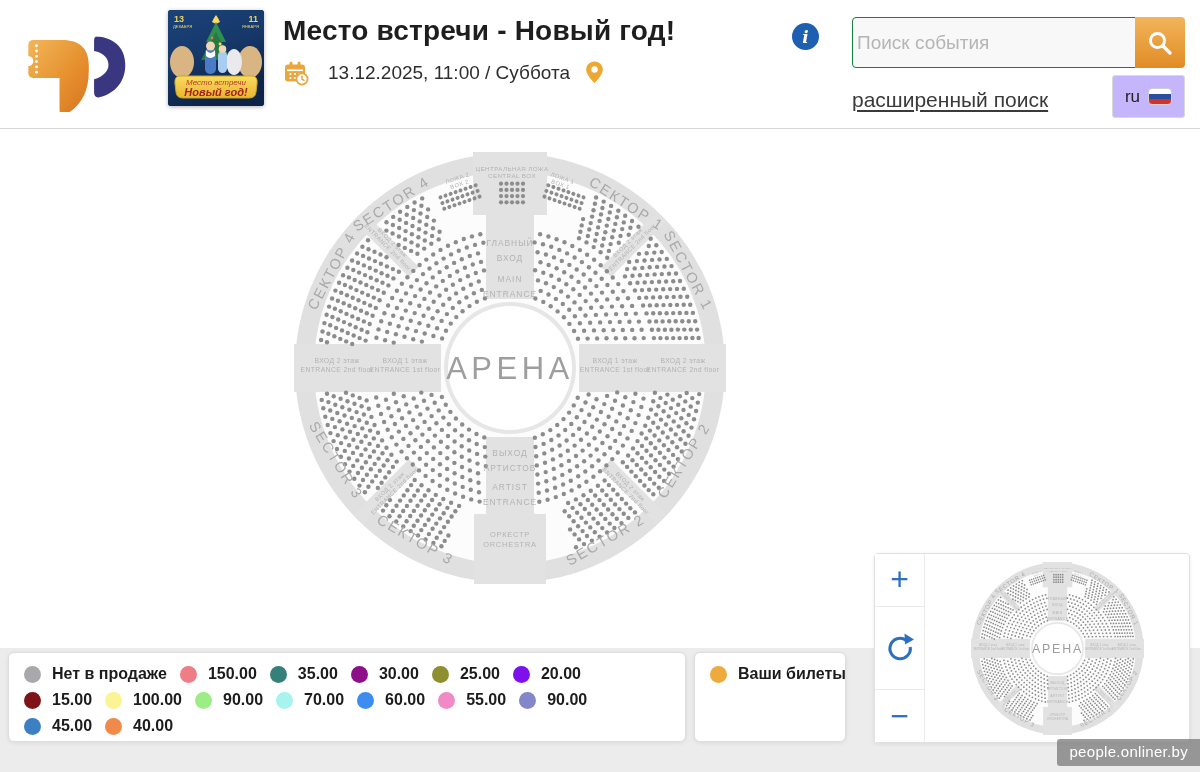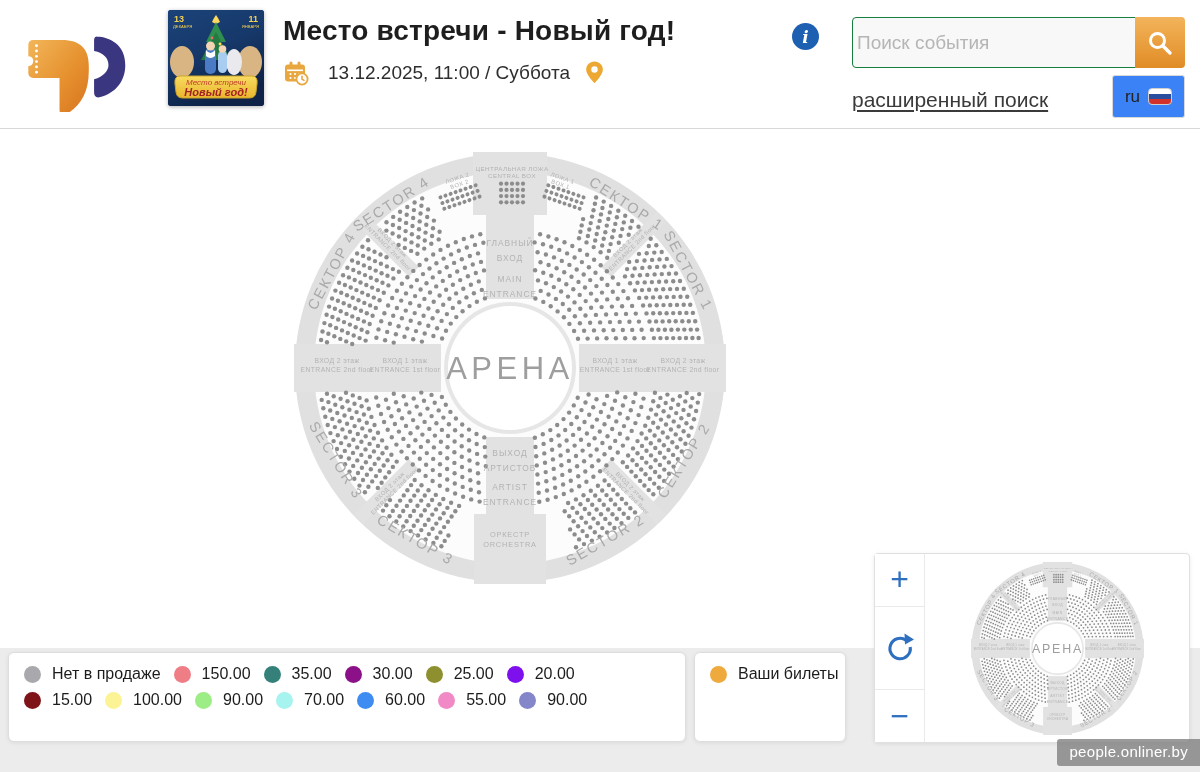--- a/index.html
+++ b/index.html
@@ -41,41 +41,41 @@
     position:absolute;left:1135px;top:17px;width:50px;height:51px;border:none;cursor:pointer;
     background:linear-gradient(180deg,#f3b45b 0%,#e08c25 100%);
     border-radius:0 4px 4px 0;display:flex;align-items:center;justify-content:center;
   }
   .adv-link{
     position:absolute;left:852px;top:88px;font-size:21px;color:#3a3a3a;
     text-decoration:underline;text-underline-offset:3px;cursor:pointer;
   }
   .lang-box{
     position:absolute;left:1112px;top:75px;width:73px;height:43px;box-sizing:border-box;
-    border:1px solid #d9d9d9;border-radius:3px;background:#3b82f6;cursor:pointer;
+    border:1px solid #d9d9d9;border-radius:3px;background:#c4b5fd;cursor:pointer;
     display:flex;align-items:center;justify-content:center;gap:8px;
     font-size:17px;color:#222;
   }
   .flag-ru{
     width:24px;height:17px;border-radius:4px;box-sizing:border-box;border:1px solid #cfcfcf;
     background:linear-gradient(180deg,#ffffff 0 33%,#2a4fa0 33% 66%,#d3322a 66% 100%);
   }
   
   .main{position:absolute;top:129px;left:0;width:1200px;height:643px;background:#fff;}
   .bottom-band{position:absolute;left:0;top:519px;width:1200px;height:124px;background:#ececec;}
   #main-map{position:absolute;left:294px;top:23px;}
   
   .legend-box{
     position:absolute;background:#fff;border:1px solid #dedede;border-radius:6px;
     box-shadow:0 1px 4px rgba(0,0,0,.08);box-sizing:border-box;padding:12px 15px;
   }
   #legend-prices{left:8px;top:523px;width:678px;height:90px;}
   #legend-tickets{left:694px;top:523px;width:152px;height:90px;}
   .lrow{display:flex;align-items:center;gap:13px;margin-bottom:8px;}
-  .litem{display:flex;align-items:center;gap:11px;font-size:16px;color:#1c1c1c;white-space:nowrap;}
+  .litem{display:flex;align-items:center;gap:11px;font-size:16px;color:#1c1c1c;white-space:nowrap;font-weight:bold;}
   .swatch{width:17px;height:17px;border-radius:50%;flex:0 0 auto;}
   
   .panel{
     position:absolute;left:874px;top:424px;width:316px;height:190px;box-sizing:border-box;
     background:#fff;border:1px solid #e0e0e0;border-radius:4px;
     box-shadow:0 1px 4px rgba(0,0,0,.08);display:flex;
   }
   .btncol{width:49px;border-right:1px solid #eaeaea;display:flex;flex-direction:column;}
   .pbtn{
     flex:1;display:flex;align-items:center;justify-content:center;background:#fff;border:none;
@@ -1419,20 +1419,30 @@
         </div>
         <div class="litem">
           <span class="swatch" style="background: rgb(240, 137, 197);"></span>
           <span>55.00</span>
         </div>
         <div class="litem">
           <span class="swatch" style="background: rgb(131, 134, 200);"></span>
           <span>90.00</span>
         </div>
       </div>
+      <div class="lrow">
+        <div class="litem">
+          <span class="swatch" style="background: rgb(60, 128, 195);"></span>
+          <span>45.00</span>
+        </div>
+        <div class="litem">
+          <span class="swatch" style="background: rgb(240, 137, 74);"></span>
+          <span>40.00</span>
+        </div>
+      </div>
     </div>
   <div class="legend-box" id="legend-tickets">
       <div class="lrow">
         <div class="litem">
           <span class="swatch" style="background: rgb(238, 170, 61);"></span>
           <span>Ваши билеты</span>
         </div>
       </div>
     </div>
 

